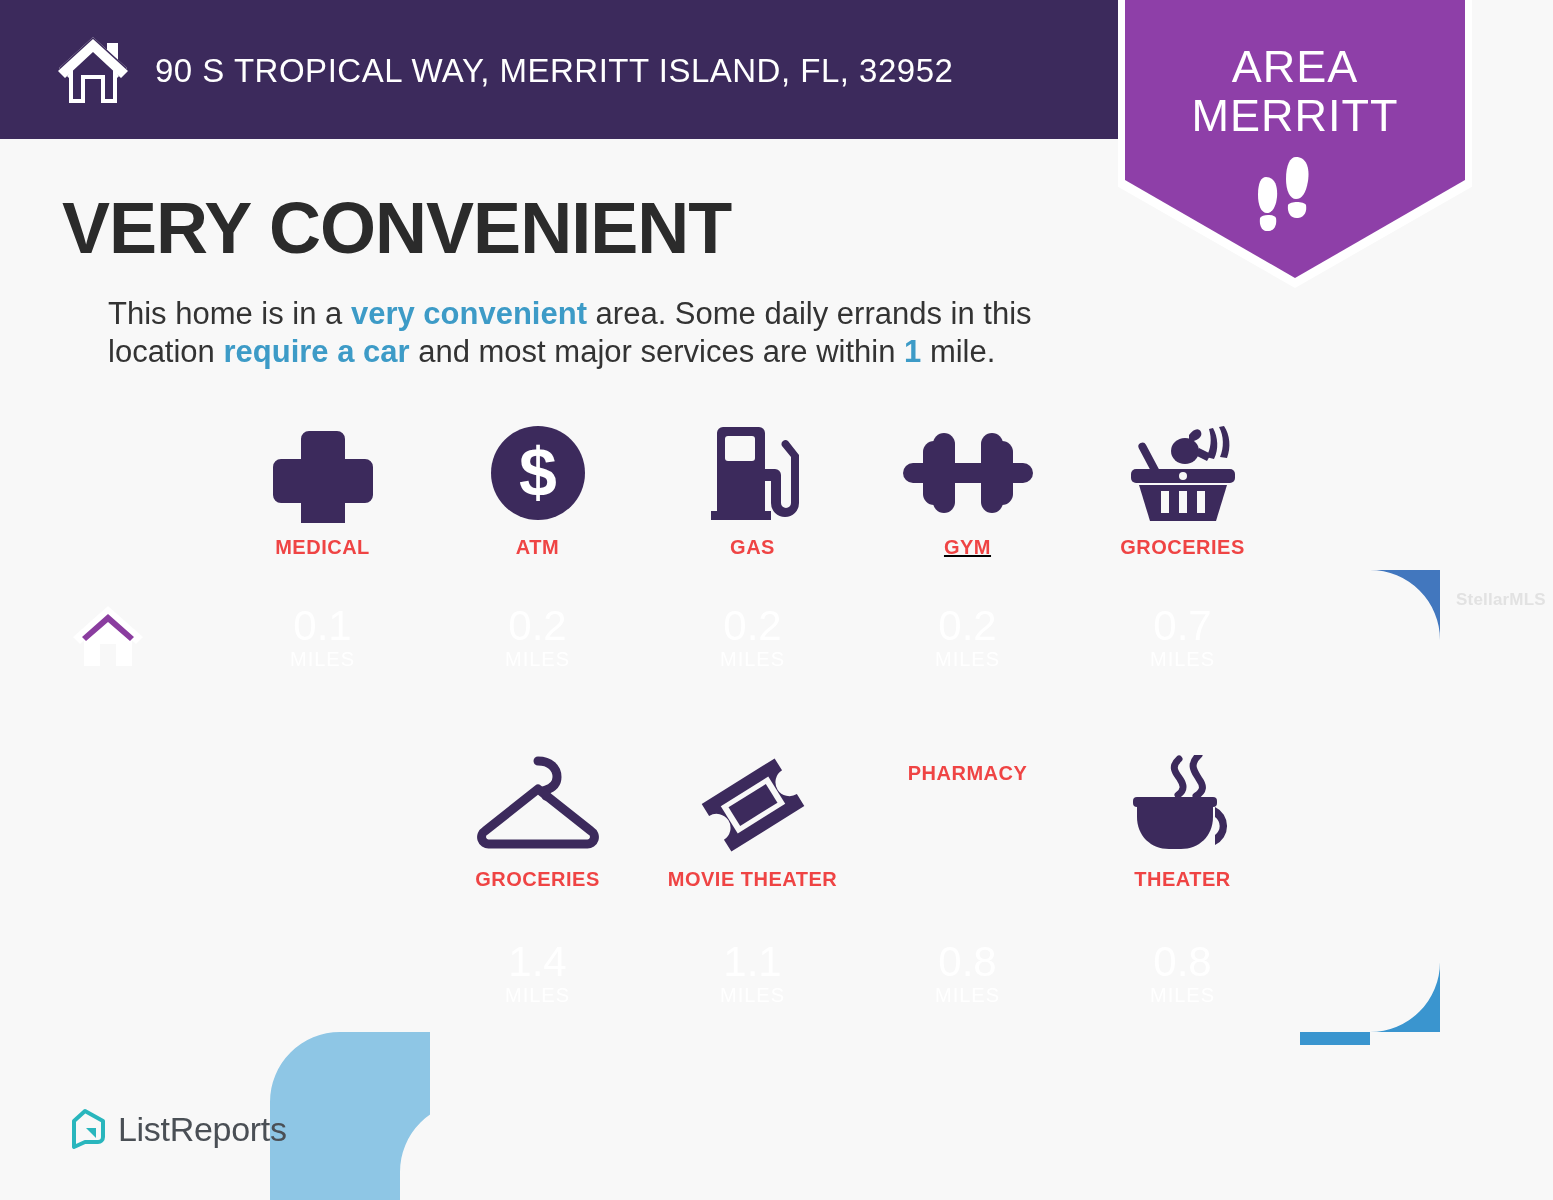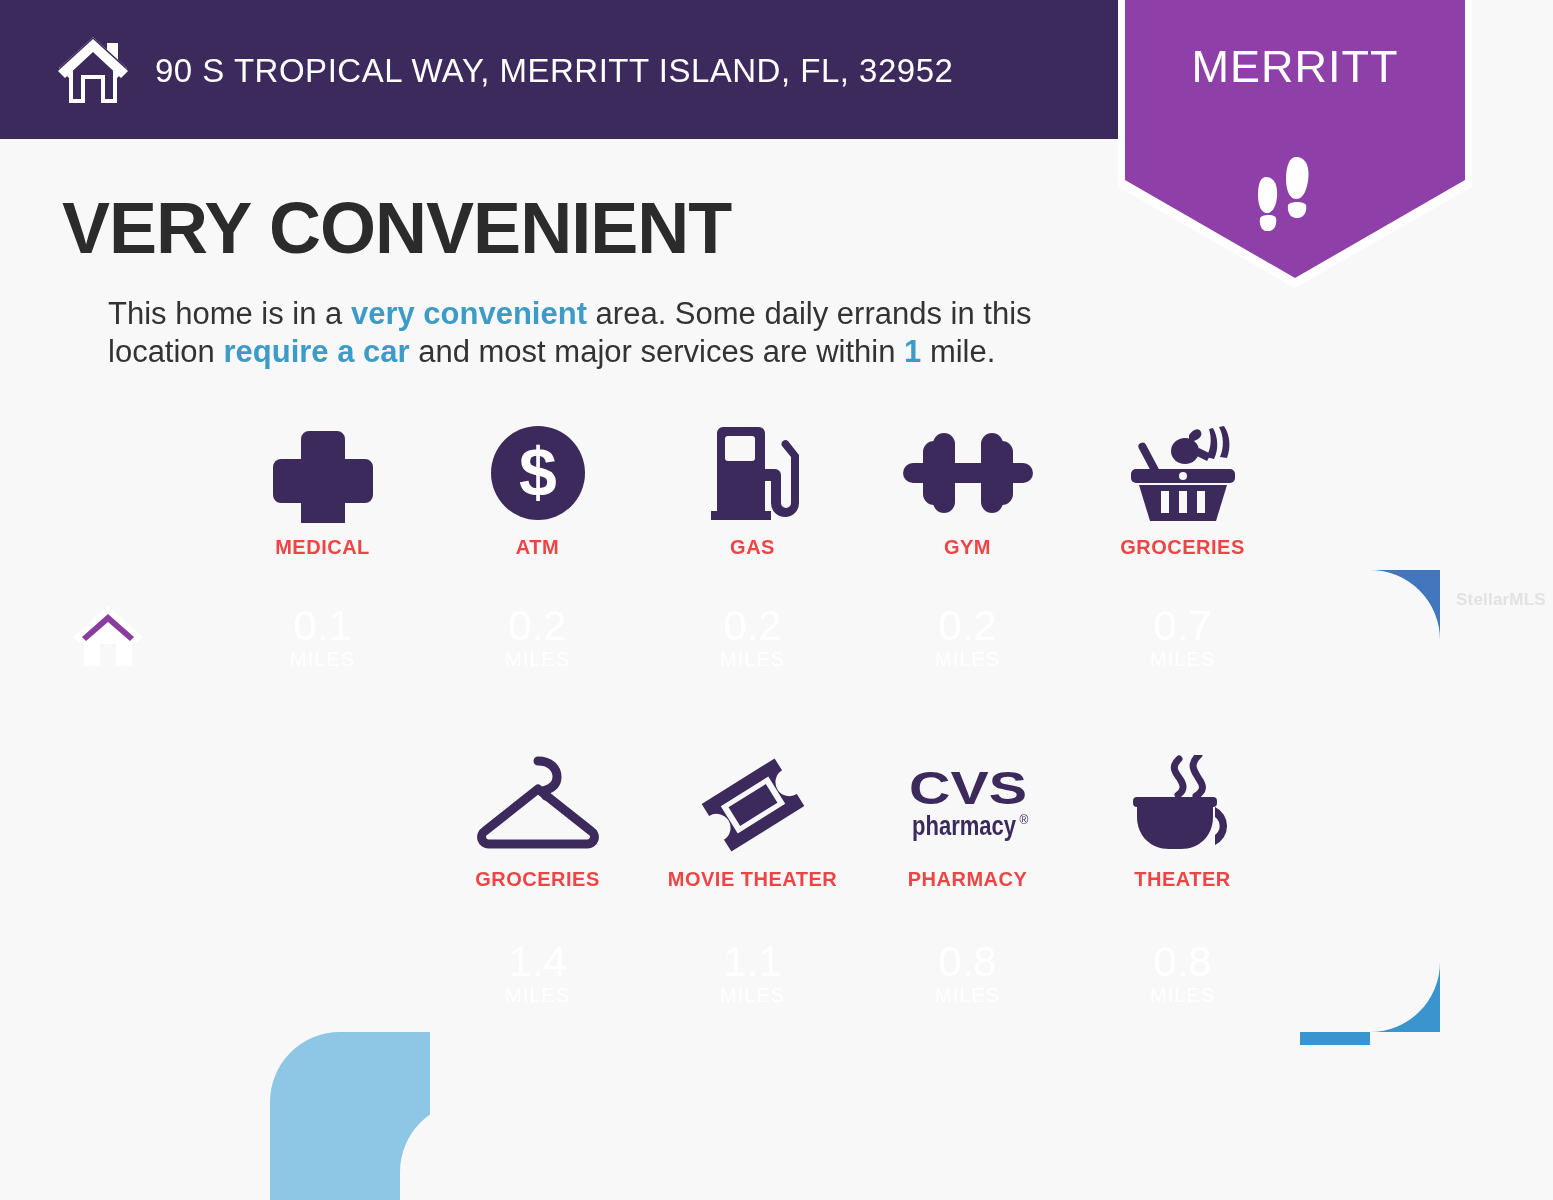--- a/index.html
+++ b/index.html
@@ -104,20 +104,21 @@
       <path d="M36 6 L66 34 L60 40 L60 68 L44 68 L44 44 L28 44 L28 68 L12 68 L12 40 L6 34 Z" fill="#ffffff"></path>
       <path d="M36 12 L56 30 L56 64 L48 64 L48 40 L24 40 L24 64 L16 64 L16 30 Z" fill="#3c2a5c"></path>
       <path d="M36 4 L71 36 L64 43 L36 17 L8 43 L1 36 Z" fill="#ffffff"></path>
     </svg>
     <div class="header-address">90 S TROPICAL WAY, MERRITT ISLAND, FL, 32952</div>
   </div>
 
   <div class="badge-border"></div>
   <div class="badge-fill"></div>
   <div class="badge-title">
+    <div>AREA</div>
     <div>MERRITT</div>
   </div>
   <svg class="badge-feet" viewBox="0 0 90 85">
     <g fill="#ffffff">
       <path d="M46 2 C56 2 60 12 58 26 C56 38 52 44 46 44 C40 44 36 36 36 24 C36 10 40 2 46 2 Z"></path>
       <path d="M38 50 C40 46 54 46 56 50 C57 56 55 62 48 63 C41 64 37 58 38 50 Z"></path>
       <path d="M16 22 C24 22 28 30 27 42 C26 52 22 58 17 58 C11 58 8 50 8 40 C8 28 11 22 16 22 Z"></path>
       <path d="M10 63 C12 59 24 59 26 63 C27 69 25 75 19 76 C12 77 9 71 10 63 Z"></path>
     </g>
   </svg>
@@ -152,21 +153,21 @@
       <div class="icon-art">
         <svg width="100" height="100" viewBox="0 0 100 100">
           <path d="M14 10 a6 6 0 0 1 6 -6 h36 a6 6 0 0 1 6 6 v78 h6 v9 H8 v-9 h6 z" fill="#3c2a5c"></path>
           <rect x="22" y="13" width="30" height="25" rx="3" fill="#f8f8f8"></rect>
           <path d="M62 46 h10 a6 6 0 0 1 6 6 v28 a5 5 0 0 0 10 0 V34 l-9 -11 a4 4 0 0 1 6 -5 l11 14 v48 a14 14 0 0 1 -28 0 V58 h-6 z" fill="#3c2a5c"></path>
         </svg>
       </div>
       <div class="icon-label">GAS</div>
     </div>
 
-    <div class="icon-cell" style="left:860px;">
+    <div class="icon-cell" style="left:860px;text-decoration:underline;">
       <div class="icon-art">
         <svg width="130" height="100" viewBox="0 0 130 100">
           <rect x="0" y="40" width="130" height="20" rx="10" fill="#3c2a5c"></rect>
           <rect x="20" y="18" width="22" height="64" rx="11" fill="#3c2a5c"></rect>
           <rect x="30" y="10" width="22" height="80" rx="11" fill="#3c2a5c"></rect>
           <rect x="88" y="18" width="22" height="64" rx="11" fill="#3c2a5c"></rect>
           <rect x="78" y="10" width="22" height="80" rx="11" fill="#3c2a5c"></rect>
           <rect x="45" y="42" width="40" height="16" fill="#3c2a5c"></rect>
         </svg>
       </div>
@@ -293,27 +294,20 @@
             <path d="M12 22 h86 v14 a9 9 0 0 0 0 28 v14 h-86 v-14 a9 9 0 0 0 0 -28 z" fill="#3c2a5c"></path>
             <rect x="27" y="34" width="56" height="32" fill="#f8f8f8"></rect>
             <rect x="33" y="39" width="44" height="22" fill="#3c2a5c"></rect>
           </g>
         </svg>
       </div>
       <div class="icon-label">MOVIE THEATER</div>
     </div>
 
     <div class="icon-cell" style="left:860px;">
-      <div class="icon-art">
-        <svg width="140" height="90" viewBox="0 0 140 90">
-          <text x="70" y="44" font-family="Liberation Sans, sans-serif" font-size="47" font-weight="bold" fill="#3c2a5c" text-anchor="middle" textLength="118" lengthAdjust="spacingAndGlyphs">CVS</text>
-          <text x="66" y="75" font-family="Liberation Sans, sans-serif" font-size="27" font-weight="bold" fill="#3c2a5c" text-anchor="middle" textLength="104" lengthAdjust="spacingAndGlyphs">pharmacy</text>
-          <text x="126" y="64" font-family="Liberation Sans, sans-serif" font-size="12" fill="#3c2a5c" text-anchor="middle">®</text>
-        </svg>
-      </div>
       <div class="icon-label">PHARMACY</div>
     </div>
 
     <div class="icon-cell" style="left:1075px;">
       <div class="icon-art">
         <svg width="120" height="100" viewBox="0 0 120 100">
           <path d="M56 4 c-9 8 -3 14 1 20 c4 6 5 11 -2 16" fill="none" stroke="#3c2a5c" stroke-width="7" stroke-linecap="round"></path>
           <path d="M76 0 c-11 10 -4 17 0 24 c5 7 5 12 -3 17" fill="none" stroke="#3c2a5c" stroke-width="7" stroke-linecap="round"></path>
           <path d="M14 46 h76 v16 c0 19 -14 32 -32 32 h-12 c-18 0 -32 -13 -32 -32 z" fill="#3c2a5c"></path>
           <rect x="10" y="42" width="84" height="10" rx="4" fill="#3c2a5c"></rect>
@@ -334,15 +328,22 @@
   </div>
   <div class="seg-text" style="left:860px; top:940px;">
     <div class="seg-num">0.8</div>
     <div class="seg-unit">MILES</div>
   </div>
   <div class="seg-text" style="left:1075px; top:940px;">
     <div class="seg-num">0.8</div>
     <div class="seg-unit">MILES</div>
   </div>
 
+  <div class="footer-logo">
+    <svg width="46" height="46" viewBox="0 0 46 46">
+      <path d="M23 5 L41 15 v16 a5 5 0 0 1 -5 5 H23 L12 41 V15 Z" fill="none" stroke="#29b6bd" stroke-width="4" stroke-linejoin="round"></path>
+      <path d="M24 22 h10 v10 z" fill="#29b6bd"></path>
+    </svg>
+    <div class="footer-logo-text">ListReports</div>
+  </div>
 
 
 </div>
 
 </body></html>

